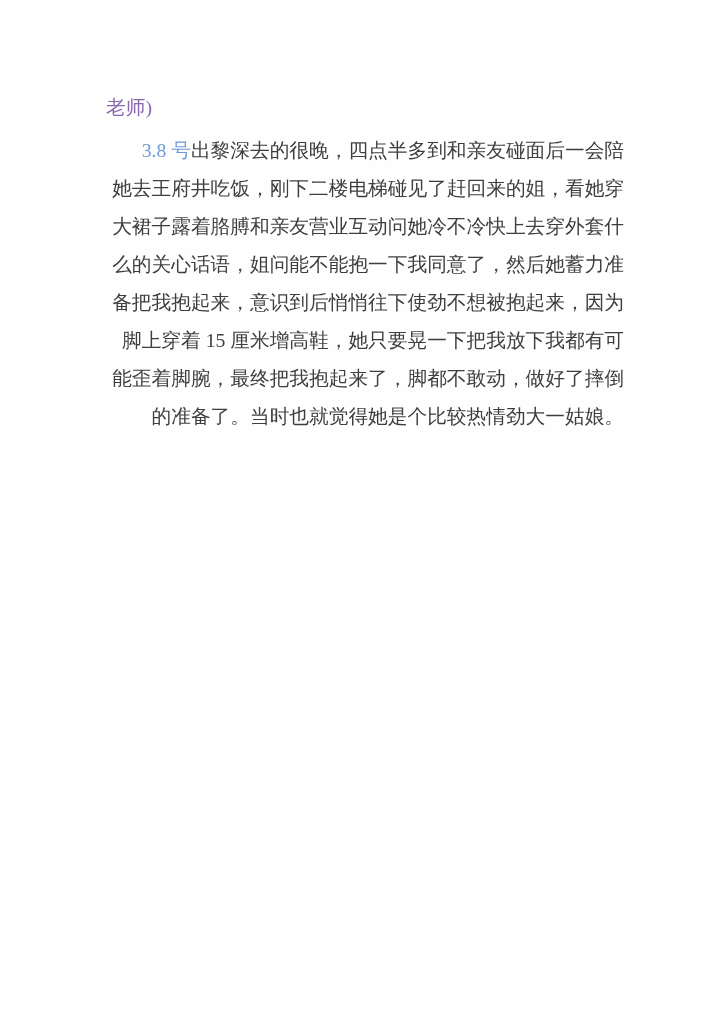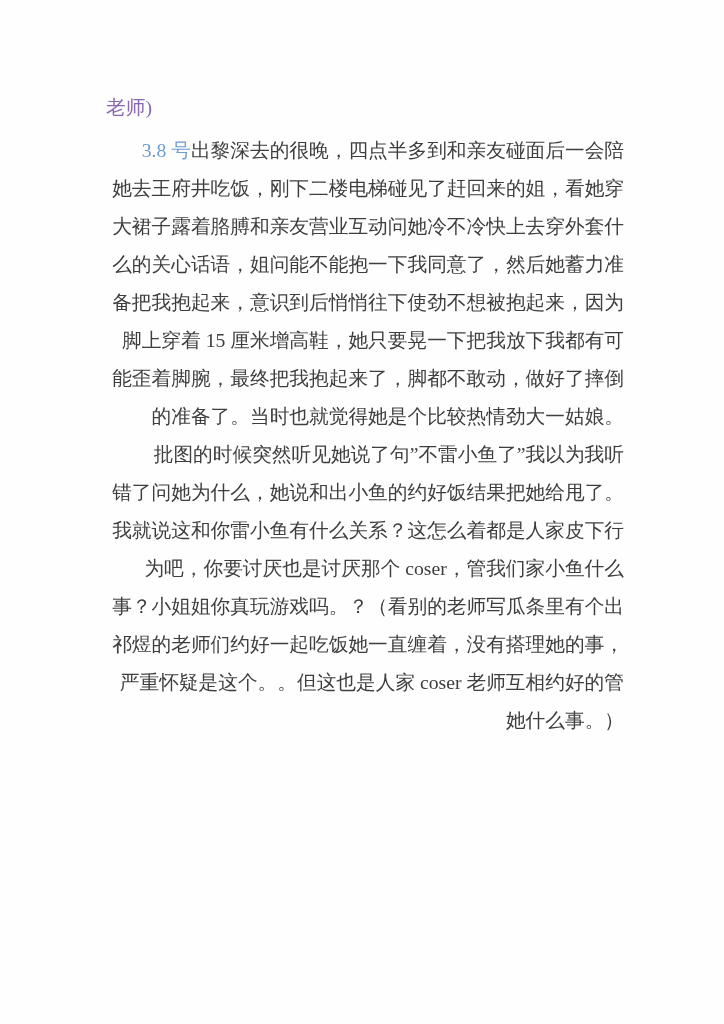--- a/index.html
+++ b/index.html
@@ -50,15 +50,14 @@
 </head>
 <body>
 
 <div class="page">
 
   <div class="header-fragment">老师)</div>
 
   <p class="para"><span class="date-link">3.8 号</span><span>出黎深去的很晚，四点半多到和亲友碰面后一会陪她去王府井吃饭，刚下二楼电梯碰见了赶回来的姐，看她穿大裙子露着胳膊和亲友营业互动问她冷不冷快上去穿外套什么的关心话语，姐问能不能抱一下我同意了，然后她蓄力准备把我抱起来，意识到后悄悄往下使劲不想被抱起来，因为脚上穿着 15 厘米增高鞋，她只要晃一下把我放下我都有可能歪着脚腕，最终把我抱起来了，脚都不敢动，做好了摔倒的准备了。当时也就觉得她是个比较热情劲大一姑娘。</span></p>
 
 
-  <p class="para">批图的时候突然听见她说了句”不雷小鱼了”我以为我听错了问她为什么，她说和出小鱼的约好饭结果把她给甩了。我就说这和你雷小鱼有什么关系？这怎么着都是人家皮下行为吧，你要讨厌也是讨厌那个 coser，管我们家小鱼什么事？小姐姐你真玩游戏吗。？（看别的老师写瓜条里有个出祁煜的老师们约好一起吃饭她一直缠着，没有搭理她的事，严重怀疑是这个。。但这也是人家 coser 老师互相约好的管她什么事。）</p>
 
 </div>
 
 </body></html>

